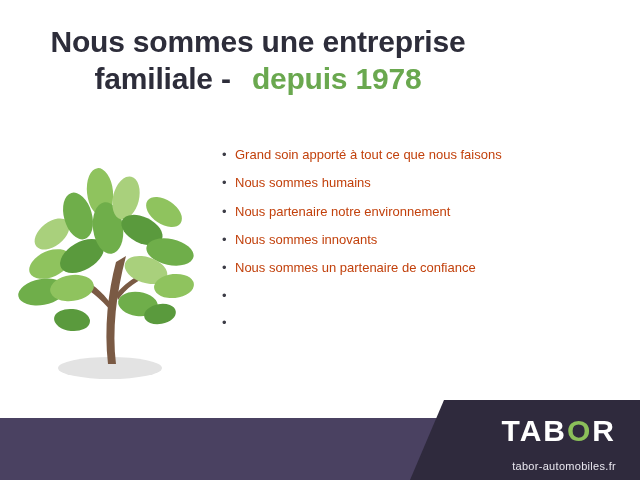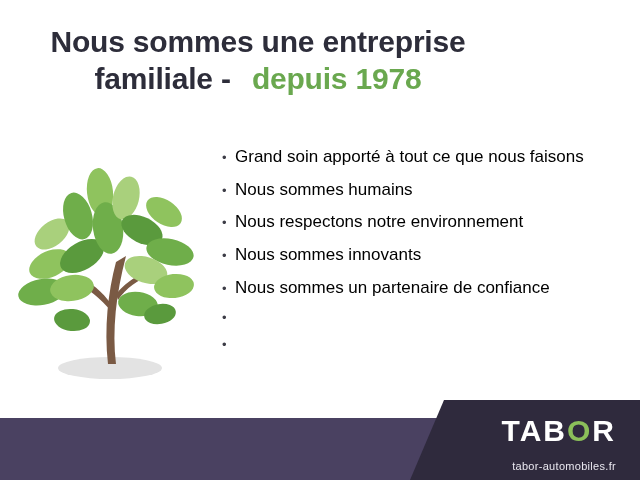--- a/index.html
+++ b/index.html
@@ -55,22 +55,22 @@
     margin-bottom: 14px;
   }
   .bullet-dot {
     width: 13px;
     flex: 0 0 13px;
     color: #3c3c46;
     font-size: 13px;
     line-height: 1;
   }
   .bullet-text {
-    font-size: 17px;
-    color: #000000;
+    font-size: 13px;
+    color: #c2410c;
     line-height: 1.1;
   }
 
   
   .tree {
     position: absolute;
     left: 12px;
     top: 152px;
     width: 200px;
     height: 235px;
@@ -165,21 +165,21 @@
     <div class="bullet-row">
       <span class="bullet-dot">•</span>
       <span class="bullet-text">Grand soin apporté à tout ce que nous faisons</span>
     </div>
     <div class="bullet-row">
       <span class="bullet-dot">•</span>
       <span class="bullet-text">Nous sommes humains</span>
     </div>
     <div class="bullet-row">
       <span class="bullet-dot">•</span>
-      <span class="bullet-text">Nous respectons notre environnement</span>
+      <span class="bullet-text">Nous partenaire notre environnement</span>
     </div>
     <div class="bullet-row">
       <span class="bullet-dot">•</span>
       <span class="bullet-text">Nous sommes innovants</span>
     </div>
     <div class="bullet-row">
       <span class="bullet-dot">•</span>
       <span class="bullet-text">Nous sommes un partenaire de confiance</span>
     </div>
     <div class="bullet-row">

